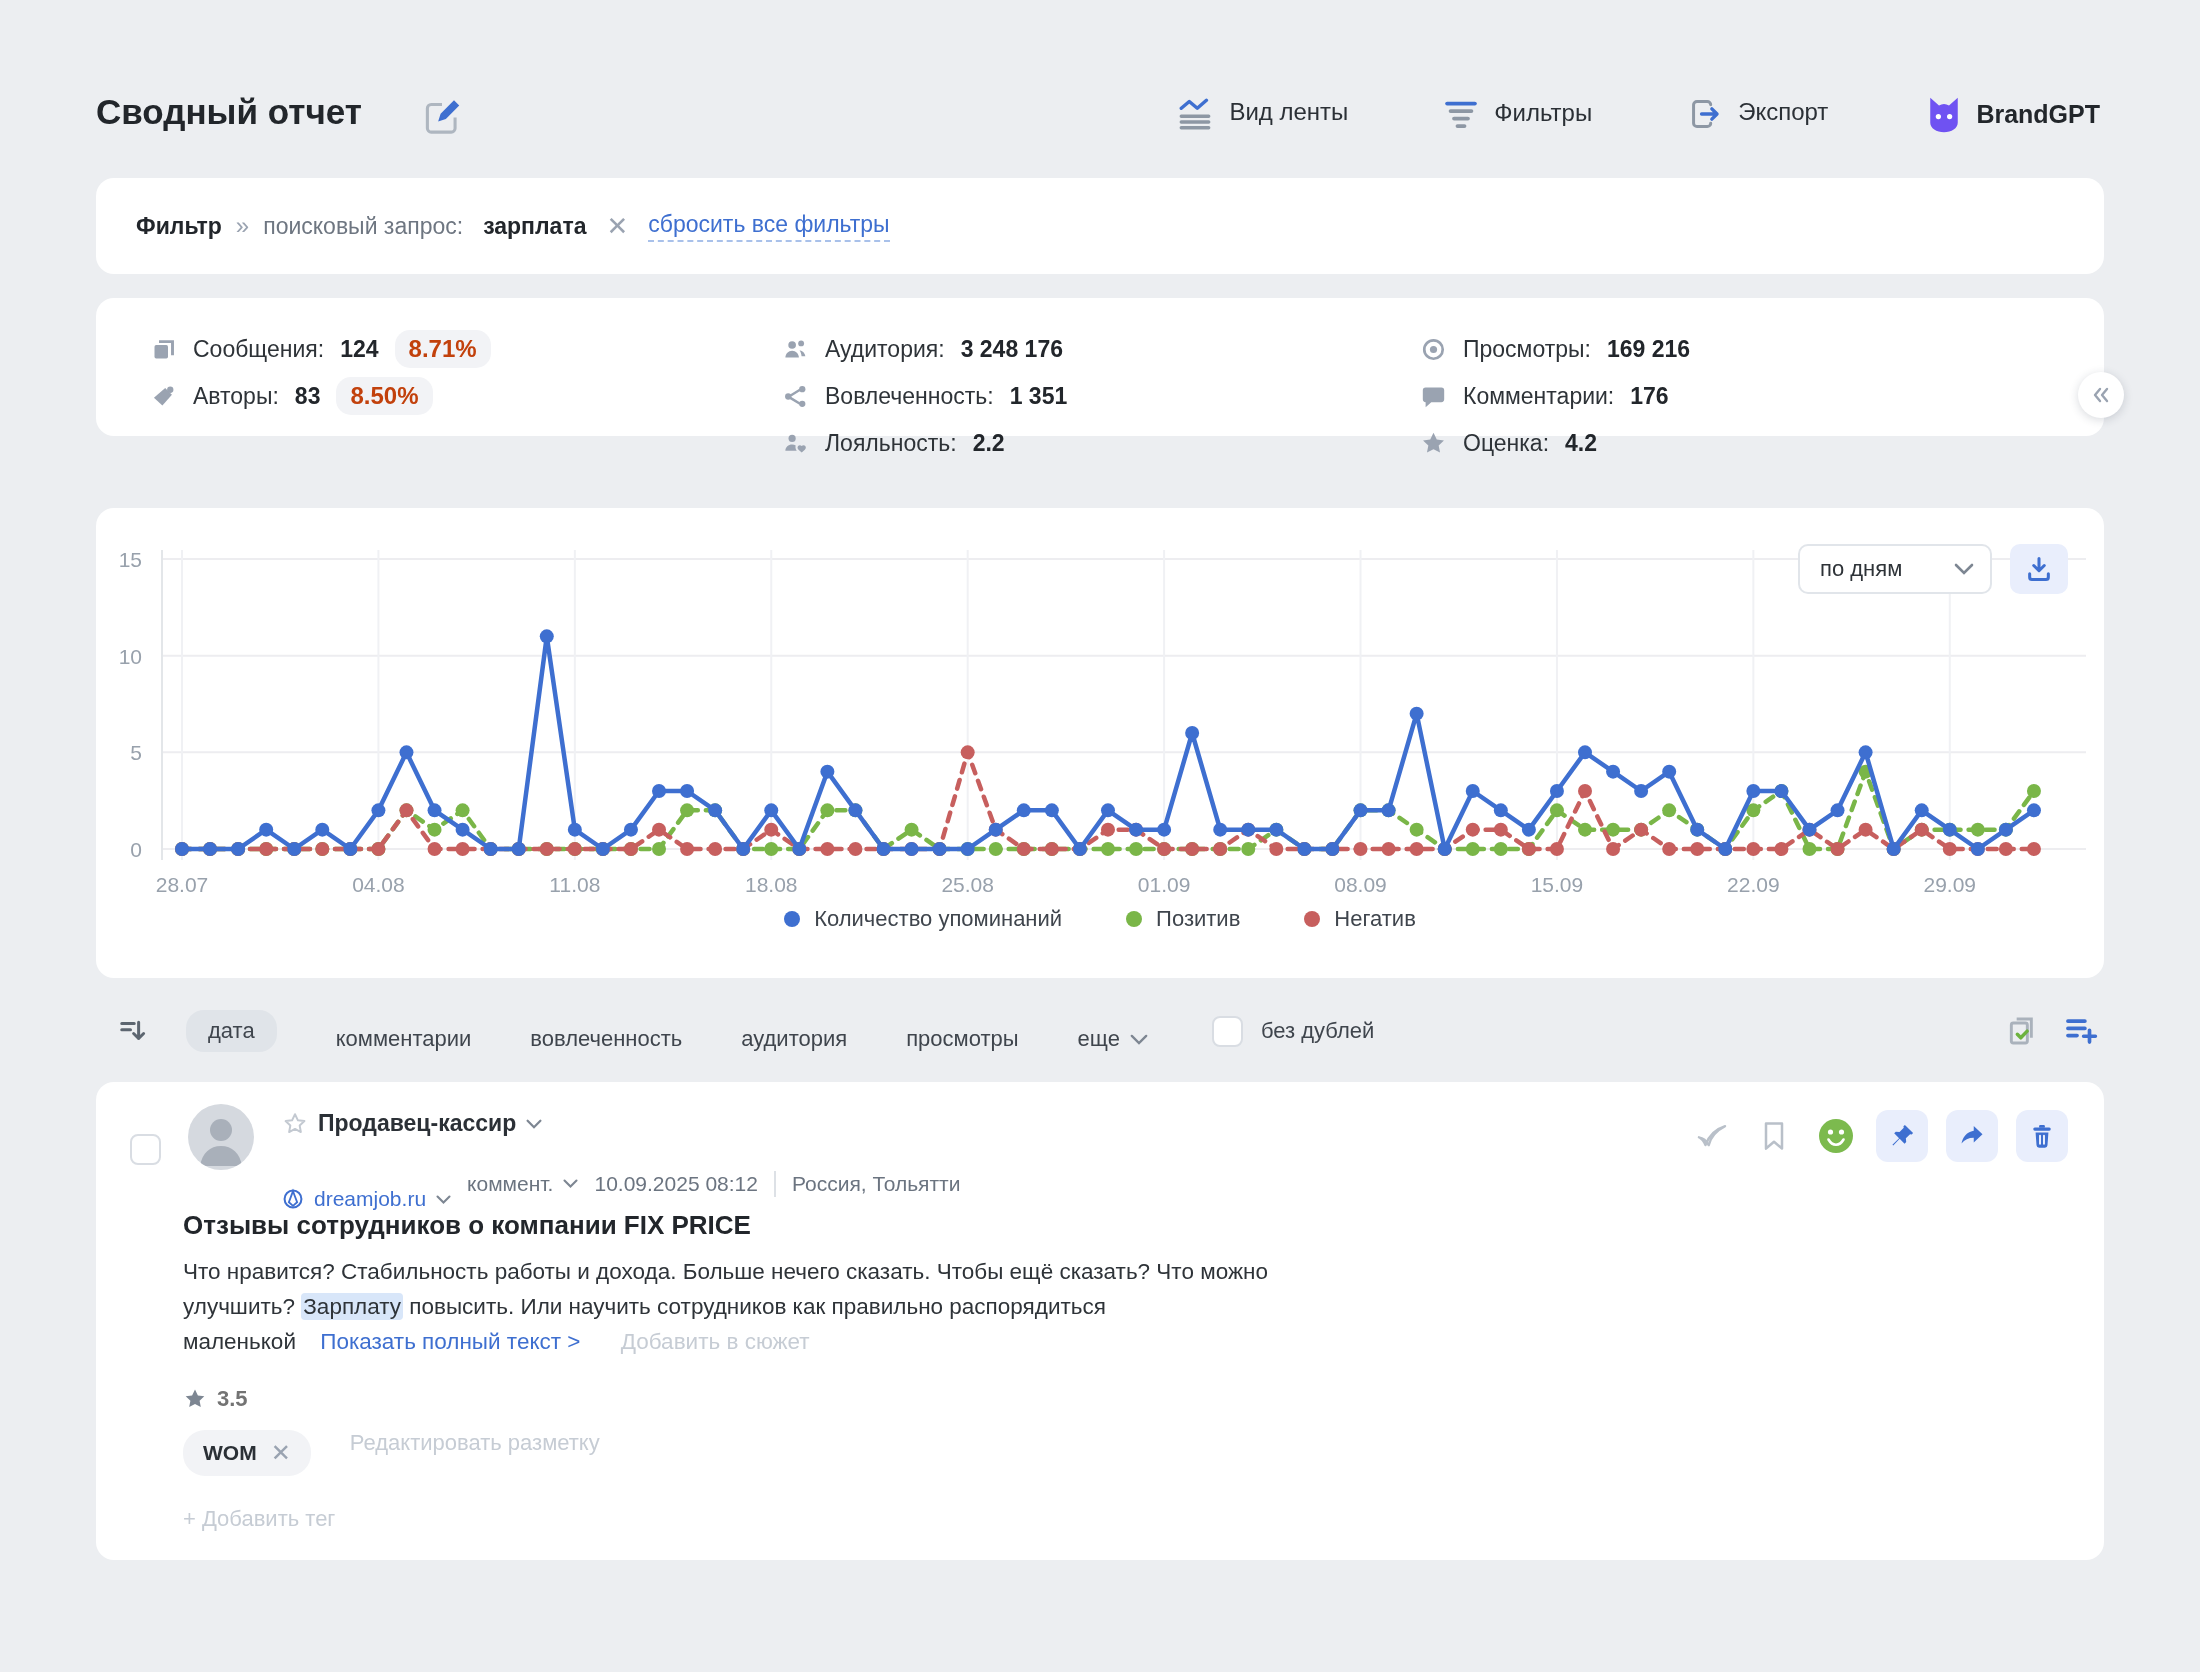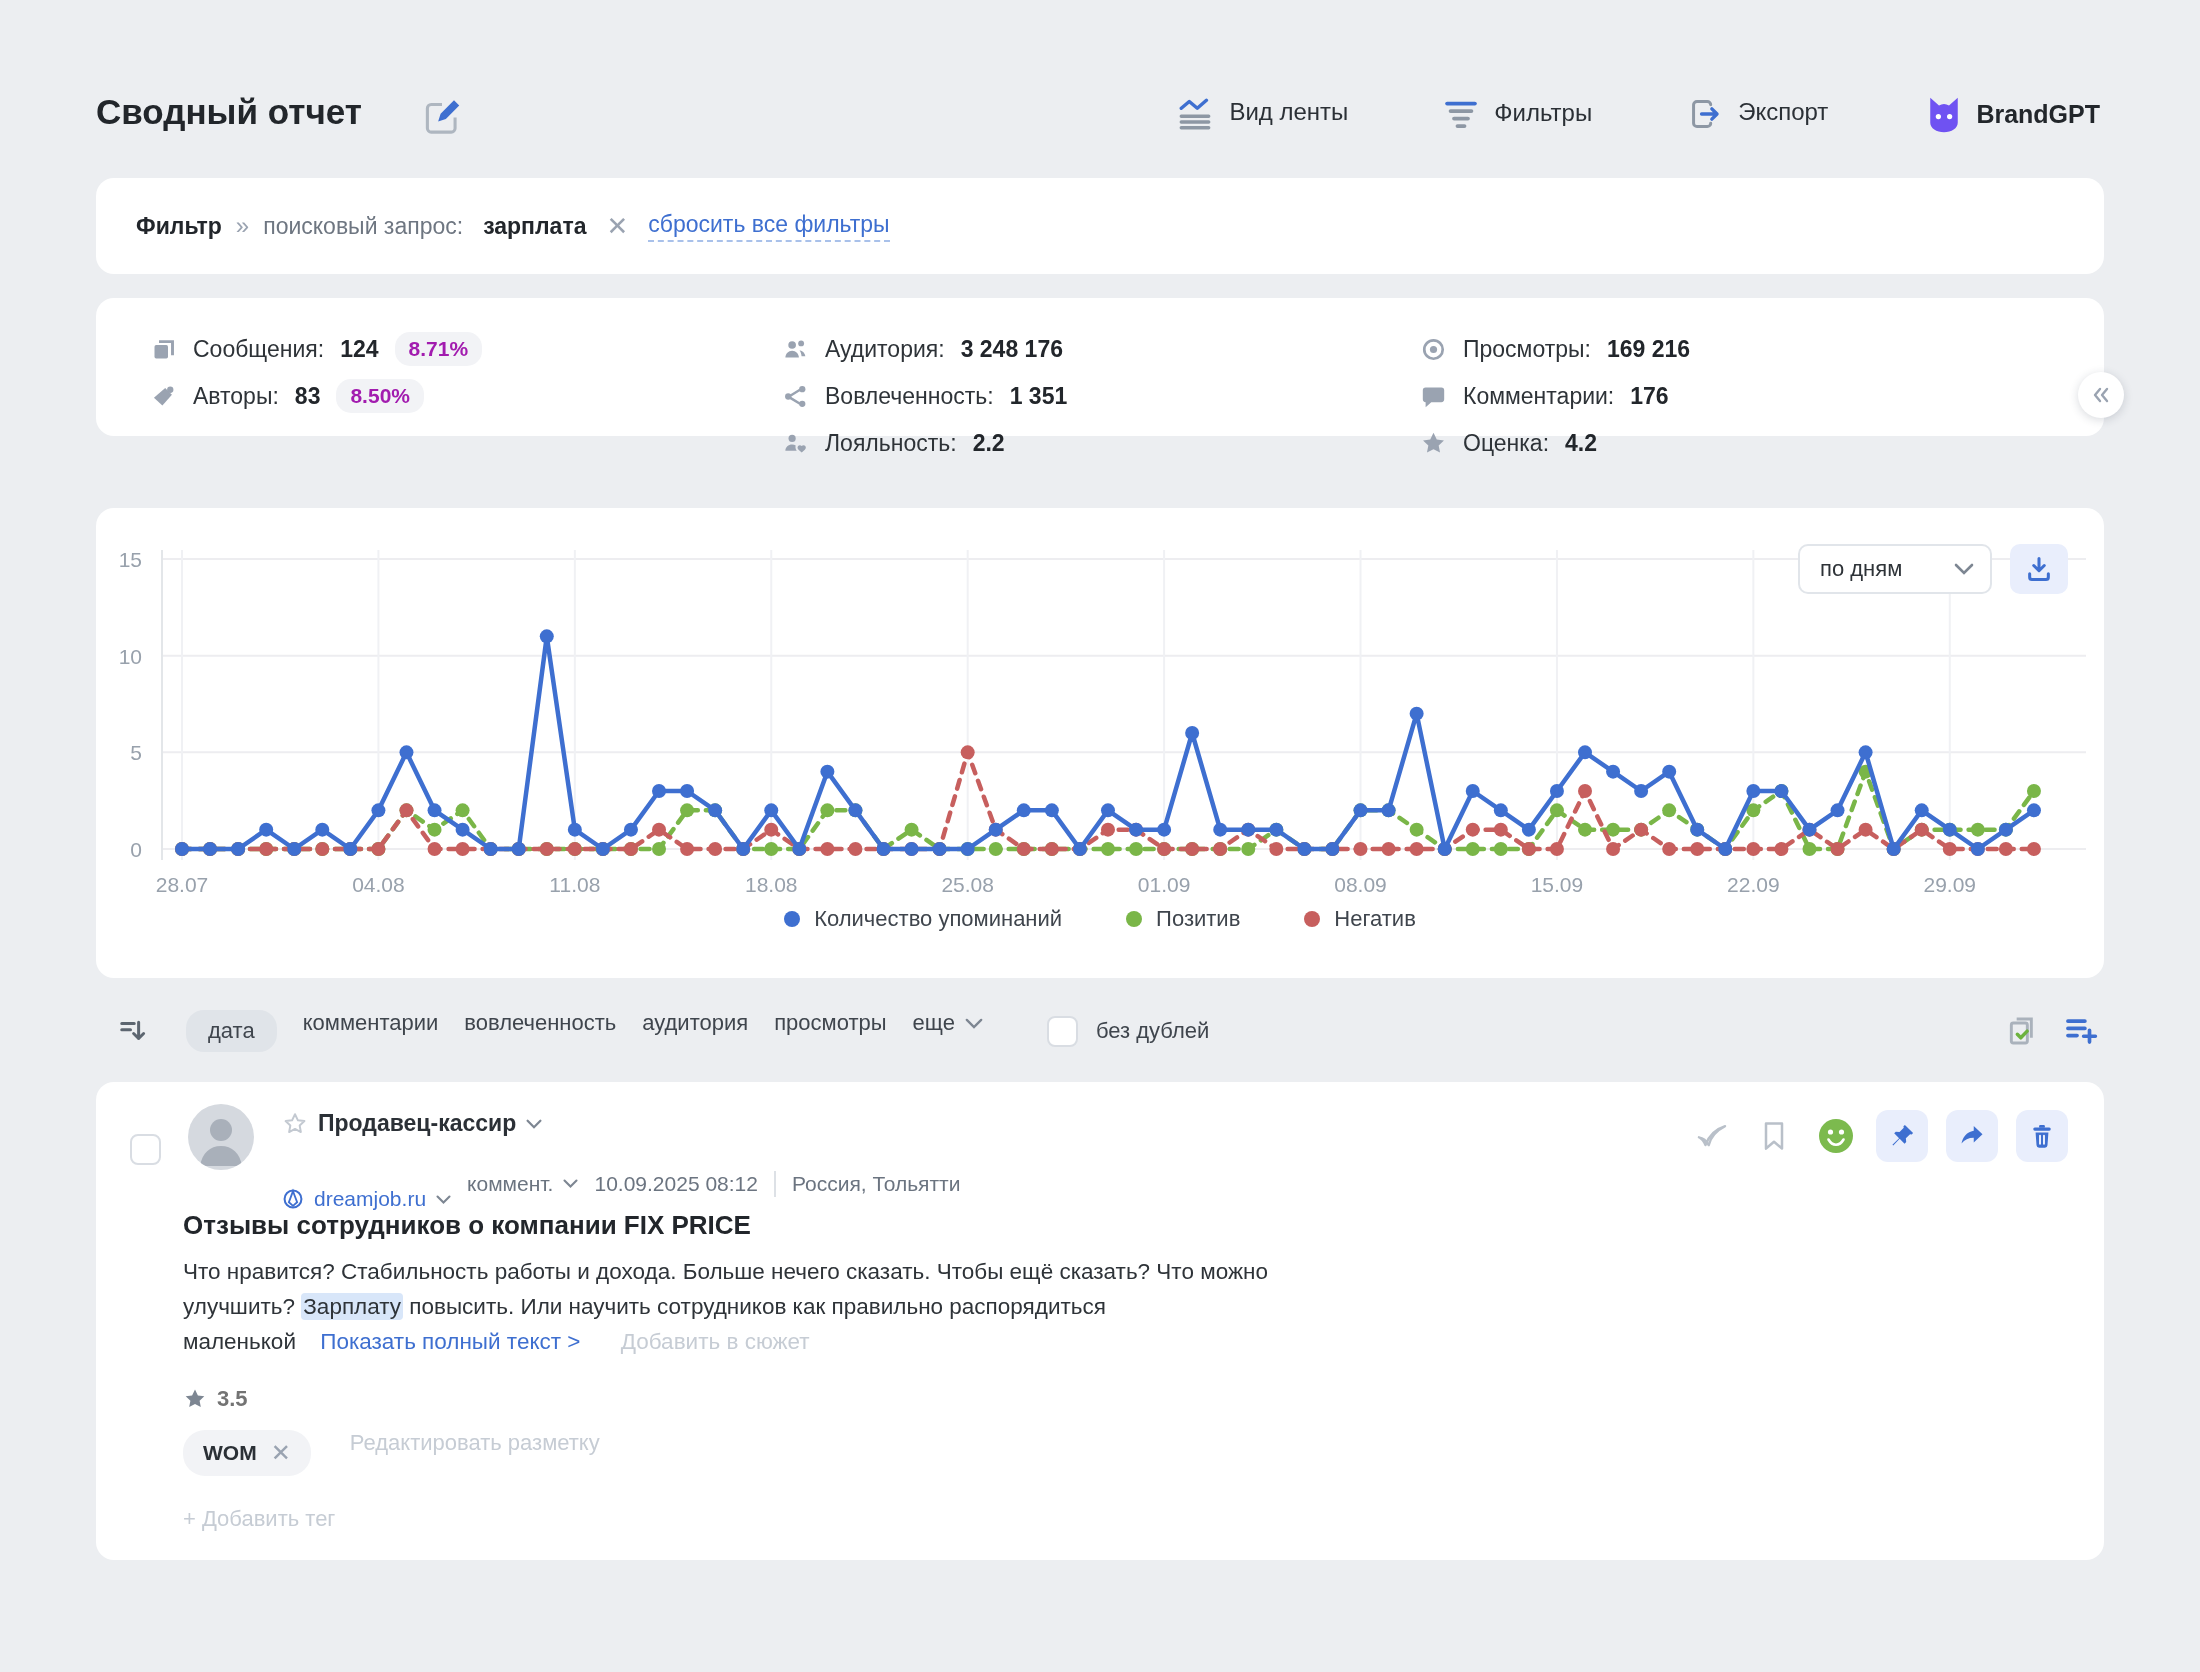--- a/index.html
+++ b/index.html
@@ -21,39 +21,39 @@
   .fb-muted { color:#6e7681; }
   .fb-value { font-weight:700; color:#22262b; margin-left:6px; }
   .fb-x { color:#9aa3b1; font-size:26px; cursor:pointer; margin:0 6px; }
   .fb-link { color:#3e6fd0; border-bottom:2px dashed #a9c1ea; padding-bottom:2px; cursor:pointer; }
 
   
   #statscard { top:298px; height:138px; }
   .stat-col { position:absolute; top:34px; display:flex; flex-direction:column; gap:13px; }
   .stat-row { display:flex; align-items:center; gap:16px; font-size:23px; color:#2e3338; height:34px; }
   .stat-row b { font-weight:700; color:#22262b; }
-  .badge { background:#f2f3f6; border-radius:15px; padding:5px 14px; font-size:21px; font-weight:700; color:#a21caf; }
+  .badge { background:#f2f3f6; border-radius:15px; padding:5px 14px; font-size:24px; font-weight:700; color:#c2410c; }
   .sicon { width:27px; height:27px; display:inline-flex; }
   #collapse-btn { position:absolute; left:2078px; top:372px; width:46px; height:46px; background:#fff; border-radius:50%;
      box-shadow:0 2px 10px rgba(40,50,70,.18); display:flex; align-items:center; justify-content:center; cursor:pointer; }
 
   
   #chartcard { top:508px; height:470px; }
   #chart-svg { position:absolute; left:0; top:16px; }
   .period-select { position:absolute; right:112px; top:36px; width:194px; height:50px; border:2px solid #e1e5ea; border-radius:10px;
      display:flex; align-items:center; justify-content:space-between; padding:0 16px 0 20px; font-size:22px; color:#2e3338; background:#fff; cursor:pointer; }
   .dl-btn { position:absolute; right:36px; top:36px; width:58px; height:50px; background:#e9eefc; border-radius:10px;
      display:flex; align-items:center; justify-content:center; cursor:pointer; }
   .legend { position:absolute; left:0; top:398px; width:100%; display:flex; justify-content:center; gap:64px; font-size:22px; color:#3f454d; }
   .legend-item { display:flex; align-items:center; gap:14px; }
   .legend-dot { width:16px; height:16px; border-radius:50%; display:inline-block; }
 
   
   #sortbar { position:absolute; left:118px; top:1006px; width:1980px; height:50px; display:flex; align-items:center; font-size:22px; color:#3f454d; }
-  .sort-tabs { display:flex; align-items:flex-start; gap:26px; margin-left:38px; }
+  .sort-tabs { display:flex; align-items:flex-end; gap:59px; margin-left:38px; }
   .tab { cursor:pointer; }
   .tab.active { background:#e0e4e9; border-radius:18px; padding:8px 22px; }
   .more { display:flex; align-items:center; gap:10px; cursor:pointer; }
   .dedupe { display:flex; align-items:center; gap:18px; margin-left:64px; cursor:pointer; }
   .checkbox { width:31px; height:31px; background:#fff; border:2px solid #d9dde3; border-radius:8px; }
   .sort-right { margin-left:auto; display:flex; align-items:center; gap:26px; }
 
   
   #postcard { top:1082px; height:478px; }
   .post-check { position:absolute; left:34px; top:52px; }

